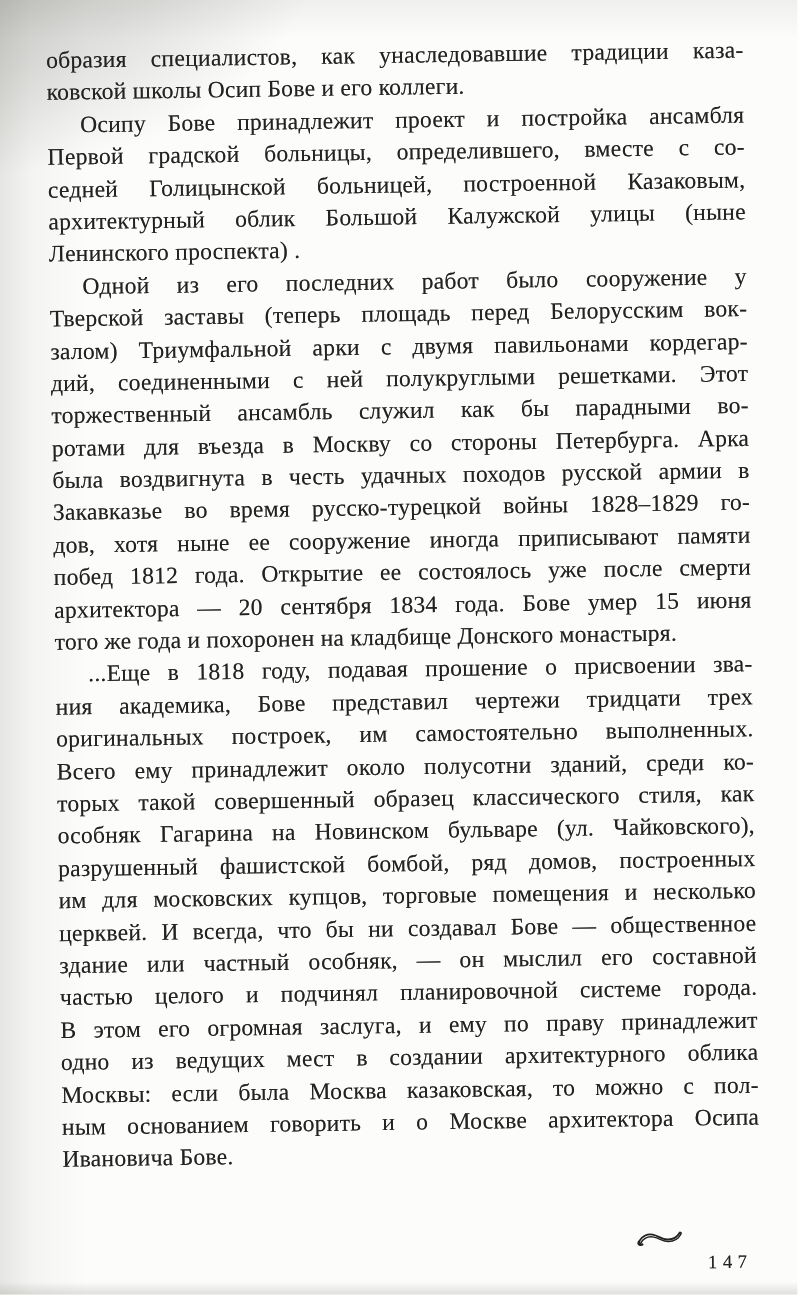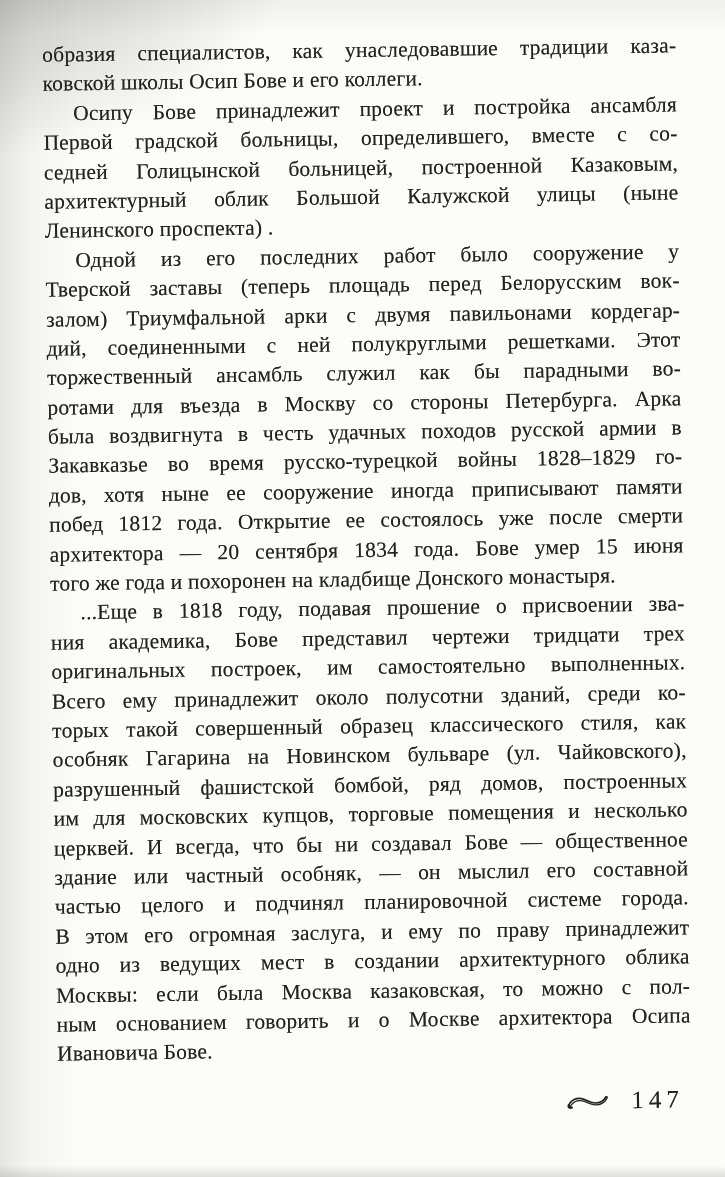--- a/index.html
+++ b/index.html
@@ -54,25 +54,26 @@
     gap: 21px;
     padding-right: 8px;
   }
   .orn {
     display: inline-block;
     width: 47px;
     height: 21px;
   }
   .orn svg { display: block; }
   .pnum {
-    font-size: 25px;
+    font-size: 17px;
     line-height: 25px;
     letter-spacing: 5px;
     color: #222220;
     text-shadow: 0 0 0.5px rgba(40,40,38,0.55);
+    margin-top: 48px;
   }
 </style>
 </head>
 <body>
 
 <div class="scan">
   <div class="tb">
 
     <div class="ln j">образия специалистов, как унаследовавшие традиции каза-</div>
     <div class="ln">ковской школы Осип Бове и его коллеги.</div>

